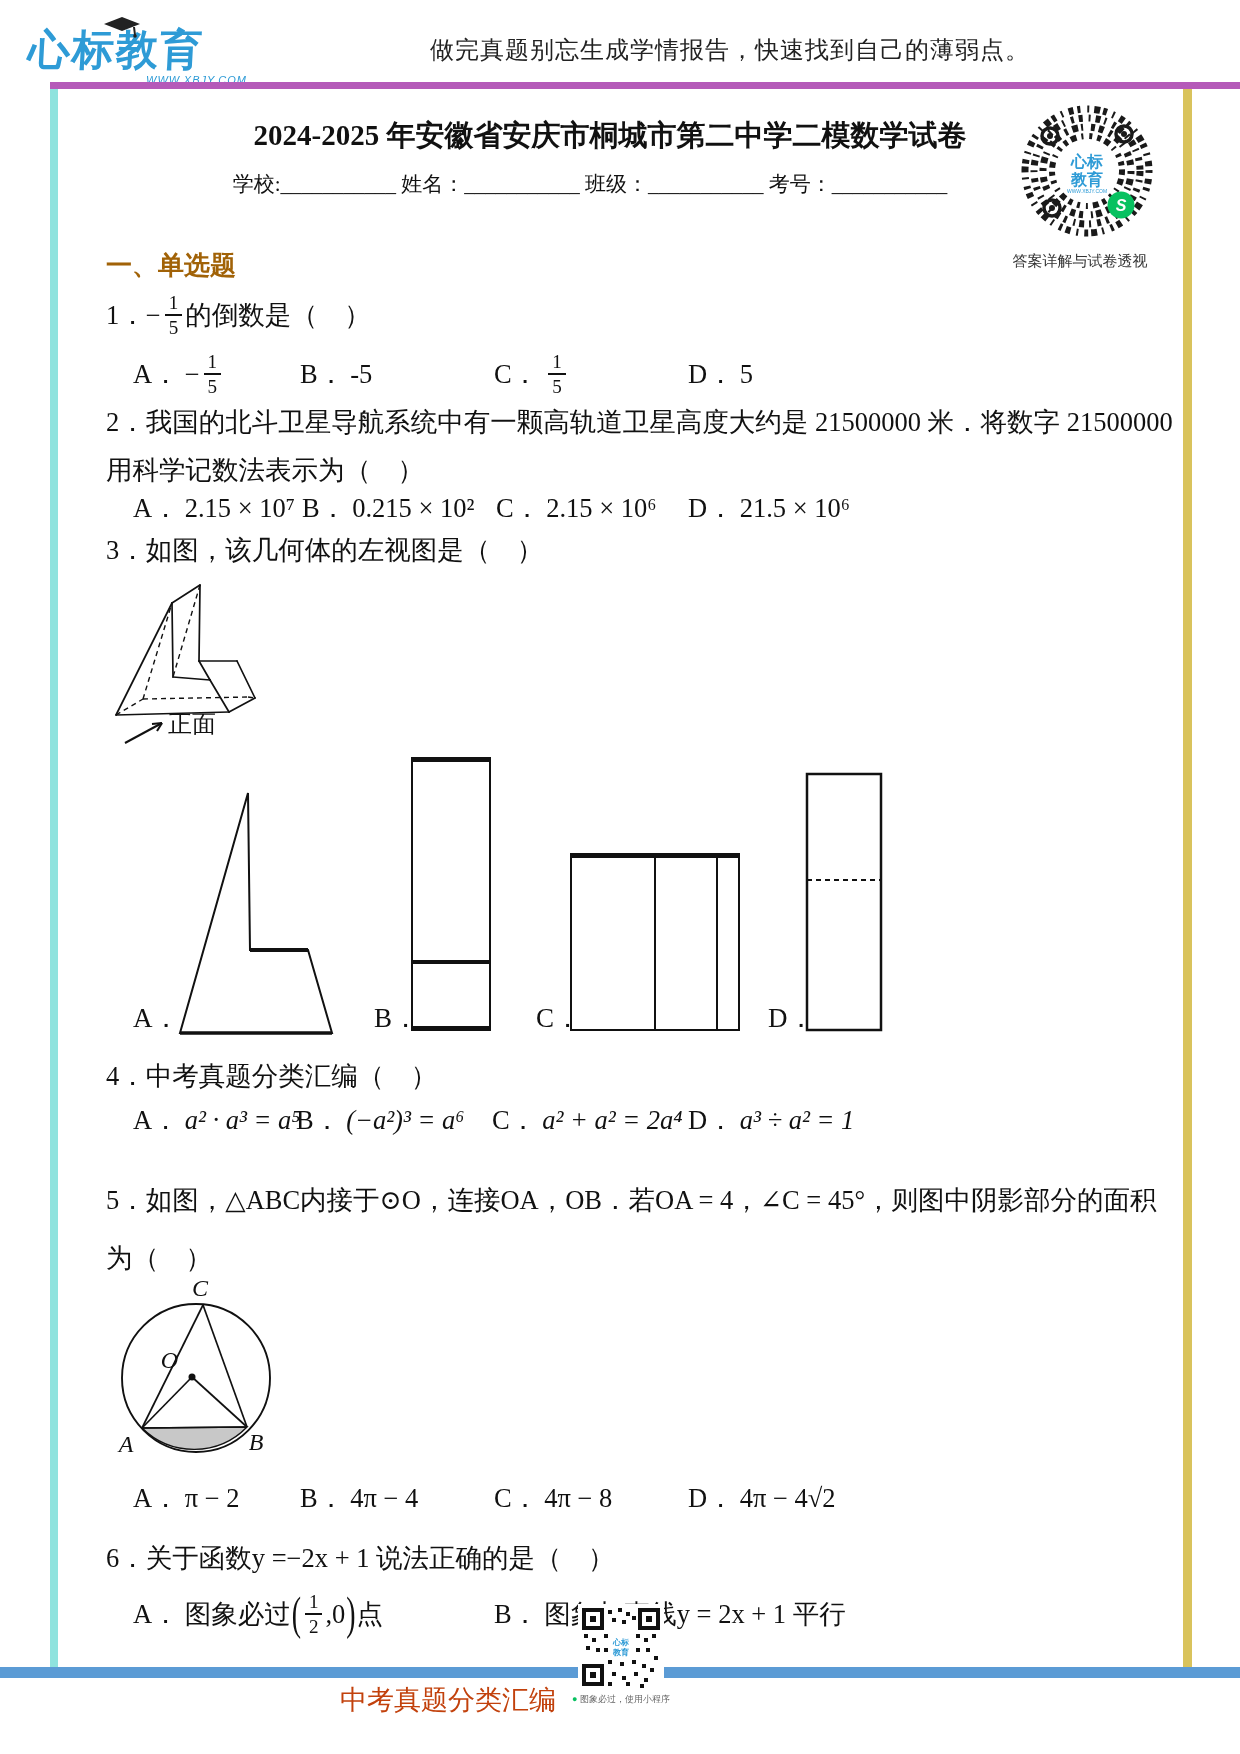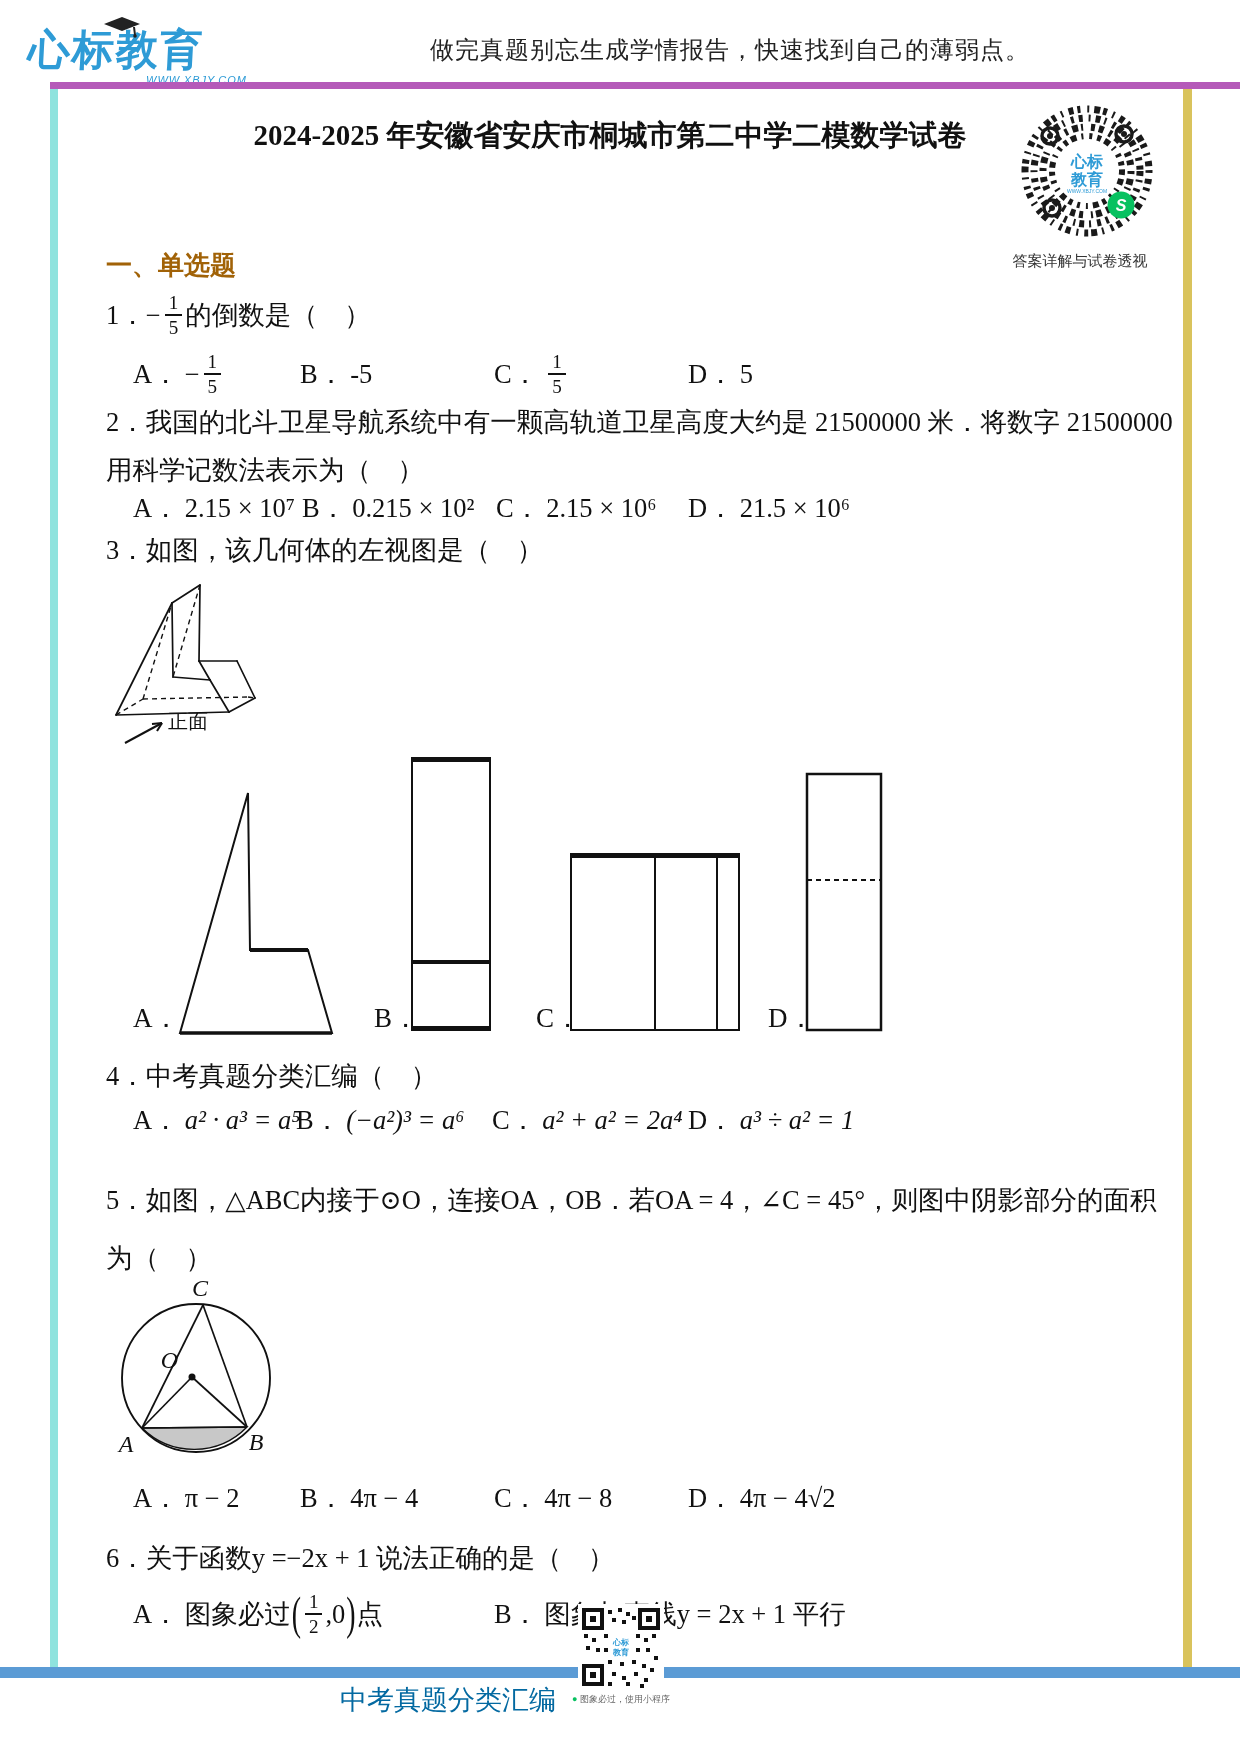--- a/index.html
+++ b/index.html
@@ -26,23 +26,23 @@
   .opt{font-size:26.5px;display:flex;align-items:center;white-space:nowrap;}
   .opt .label{margin-right:6px;}
   .math{font-style:italic;}
   .frac{display:inline-flex;flex-direction:column;align-items:center;
         line-height:1.1;font-size:0.72em;margin:0 3px;}
   .frac .fnum{padding:0 4px 1px;border-bottom:2px solid #111;}
   .frac .fden{padding-top:1px;}
   .sign{margin-right:1px;}
   .bigp{display:inline-block;transform:scaleY(1.7);font-size:1.05em;margin:0 1px;}
   .fig-label{font-size:27px;}
-  .front-label{font-size:20px;}
+  .front-label{font-size:24px;}
   
-  .footer-text{font-family:"Liberation Sans","DejaVu Sans",sans-serif;font-size:27px;color:#0369a1;}
+  .footer-text{font-family:"Liberation Sans","DejaVu Sans",sans-serif;font-size:27px;color:#c2410c;}
   .scan-hint{font-family:"Liberation Sans","DejaVu Sans",sans-serif;font-size:9px;color:#666;
              text-align:center;white-space:nowrap;}
   .scan-dot{color:#07c160;font-size:9px;}
   svg{display:block;}
 </style>
 </head>
 <body>
 
 <div class="page">
 
@@ -55,20 +55,26 @@
     </svg>
     <div class="abs logo-site" style="left:118px;top:60px;">WWW.XBJY.COM</div>
   </div>
   <div class="abs slogan nowrap" style="left:430px;top:34px;">做完真题别忘生成学情报告，快速找到自己的薄弱点。</div>
 
   <div class="abs hline" style="left:50px;top:82px;width:1190px;height:7px;background:#b55ab9;"></div>
   <div class="abs" style="left:50px;top:89px;width:8px;height:1580px;background:#8fe3de;"></div>
   <div class="abs" style="left:1183px;top:89px;width:9px;height:1580px;background:#d9c35c;"></div>
 
   <div class="abs paper-title nowrap" style="left:140px;top:116px;width:940px;">2024-2025 年安徽省安庆市桐城市第二中学二模数学试卷</div>
+  <div class="abs info-line" style="left:150px;top:170px;width:880px;">
+    <span>学校:</span><span>___________</span>
+    <span>姓名：</span><span>___________</span>
+    <span>班级：</span><span>___________</span>
+    <span>考号：</span><span>___________</span>
+  </div>
 
   <svg class="abs" style="left:1012px;top:96px;" width="150" height="150" viewBox="0 0 150 150">
     <g stroke="#1a1a1a" fill="none">
       <circle cx="75" cy="75" r="62" stroke-width="7" stroke-dasharray="2 6 5 4 3 7 2 5 6 3 4 6"></circle>
       <circle cx="75" cy="75" r="53" stroke-width="7" stroke-dasharray="5 4 2 7 3 5 4 6 2 5"></circle>
       <circle cx="75" cy="75" r="44" stroke-width="7" stroke-dasharray="3 5 6 3 2 8 4 4 5 6"></circle>
       <circle cx="75" cy="75" r="35" stroke-width="6" stroke-dasharray="4 4 6 5 2 6 3 5"></circle>
     </g>
     <g>
       <circle cx="38" cy="40" r="8" fill="none" stroke="#1a1a1a" stroke-width="3.5"></circle>

